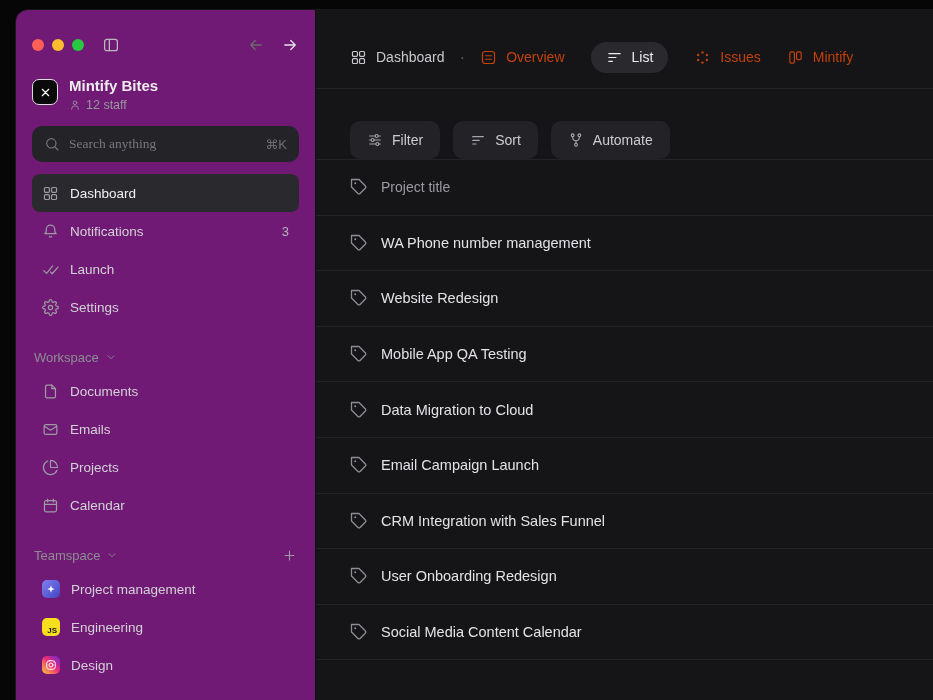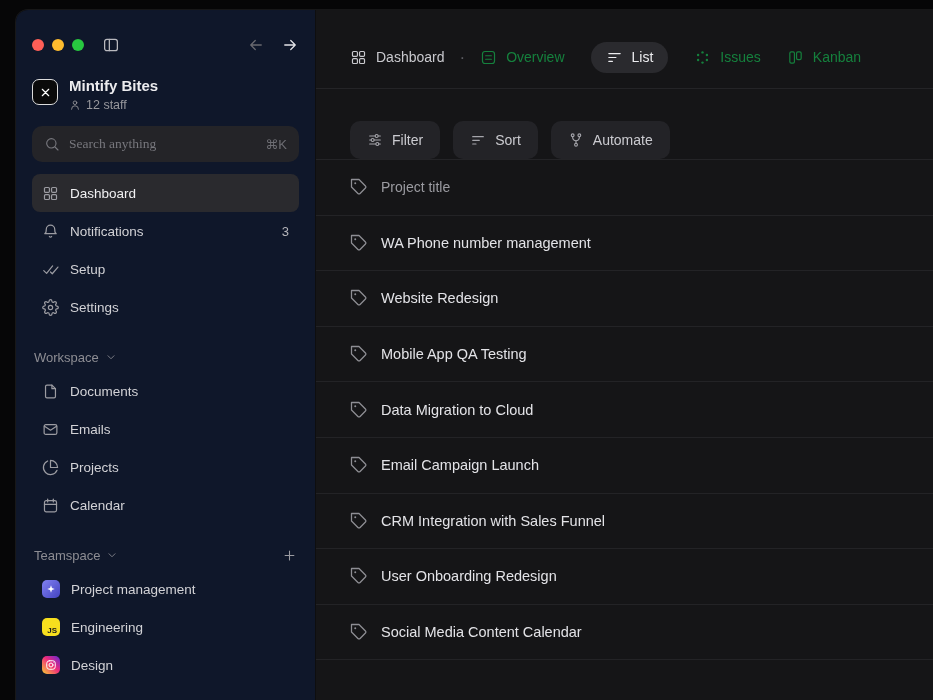--- a/index.html
+++ b/index.html
@@ -4,21 +4,21 @@
 <style>
   *{box-sizing:border-box;margin:0;padding:0}
   html,body{width:933px;height:700px;background:#060607;overflow:hidden}
   body{font-family:"Liberation Sans","DejaVu Sans",sans-serif;color:#d6d6da;cursor:default}
 
   .stage{position:relative;width:933px;height:700px}
   .window{position:absolute;left:16px;top:10px;width:917px;height:690px;display:flex;
           border-top-left-radius:12px;overflow:hidden;box-shadow:0 0 0 1px rgba(255,255,255,.07)}
 
   
-  .sidebar{width:300px;flex:none;background:#0f172a;border-right:1px solid #0e0e0f;
+  .sidebar{width:300px;flex:none;background:#701a75;border-right:1px solid #0e0e0f;
            padding:0 16px;display:flex;flex-direction:column}
   .sb-topbar{display:flex;align-items:center;margin-top:24px;height:22px;gap:10px}
   .traffic{display:flex;align-items:center;gap:8px;margin-right:8px}
   .tl{width:12px;height:12px;border-radius:50%;display:inline-block}
   .iconbtn{background:none;border:0;padding:0;display:inline-flex;align-items:center;color:#b9b9be;cursor:pointer}
   .iconbtn.dim{color:#69696f}
   .grow{flex:1}
 
   svg.ic{width:18px;height:18px;stroke:currentColor;fill:none;stroke-width:1.7;
          stroke-linecap:round;stroke-linejoin:round;display:block}
@@ -57,21 +57,21 @@
   .ts-pm svg{width:10px;height:10px;fill:#fff;display:block}
   .ts-js{background:#f7df1e;color:#1c1c1c;font-size:8px;font-weight:700;
          align-items:flex-end;justify-content:flex-end;padding:14px 3px 1px 0}
   .ts-dg{background:linear-gradient(45deg,#f9ce34,#ee2a7b 55%,#6228d7)}
   .ts-dg svg.ic{width:12px;height:12px;stroke-width:2;color:#fff}
 
   
   .main{flex:1;min-width:0;background:#151517;display:flex;flex-direction:column}
   .tabbar{height:79px;flex:none;display:flex;align-items:center;gap:26px;
           padding:16px 34px 0;border-bottom:1px solid #242427}
-  .tab{display:flex;align-items:center;gap:9px;font-size:14px;color:#15803d;cursor:pointer;white-space:nowrap}
+  .tab{display:flex;align-items:center;gap:9px;font-size:14px;color:#c2410c;cursor:pointer;white-space:nowrap}
   .tab svg.ic{width:17px;height:17px;flex:none}
   .tab.primary{color:#c9c9ce}
   .tab.active{background:#2a2a2e;color:#ececef;border-radius:17px;padding:7px 15px}
   .tabdot{color:#5c5c62;font-size:17px;margin:0 -11px;line-height:1}
 
   .toolbar{height:71px;flex:none;display:flex;align-items:flex-end;gap:13px;
            padding:0 34px;border-bottom:1px solid #242427}
   .tbtn{height:38px;background:#232327;border:0;border-radius:10px;display:flex;align-items:center;
         gap:9px;padding:0 17px;color:#cbcbd0;font-size:14px;font-family:inherit;cursor:pointer}
   .tbtn svg.ic{width:16px;height:16px;color:#a5a5ab}
@@ -272,21 +272,21 @@
           <svg class="ic">
               <use href="#i-bell"></use>
             </svg>
           <span>Notifications</span>
           <span class="badge">3</span>
         </div>
         <div class="item">
           <svg class="ic">
               <use href="#i-checks"></use>
             </svg>
-          <span>Setup</span>
+          <span>Launch</span>
         </div>
         <div class="item">
           <svg class="ic">
               <use href="#i-gear"></use>
             </svg>
           <span>Settings</span>
         </div>
       </nav>
 
       <div class="sect">
@@ -384,21 +384,21 @@
         <div class="tab">
           <svg class="ic">
               <use href="#i-dots"></use>
             </svg>
           <span>Issues</span>
         </div>
         <div class="tab">
           <svg class="ic">
               <use href="#i-kanban"></use>
             </svg>
-          <span>Kanban</span>
+          <span>Mintify</span>
         </div>
       </div>
 
       <div class="toolbar">
         <button class="tbtn">
           <svg class="ic">
               <use href="#i-sliders"></use>
             </svg>
           <span>Filter</span>
         </button>

